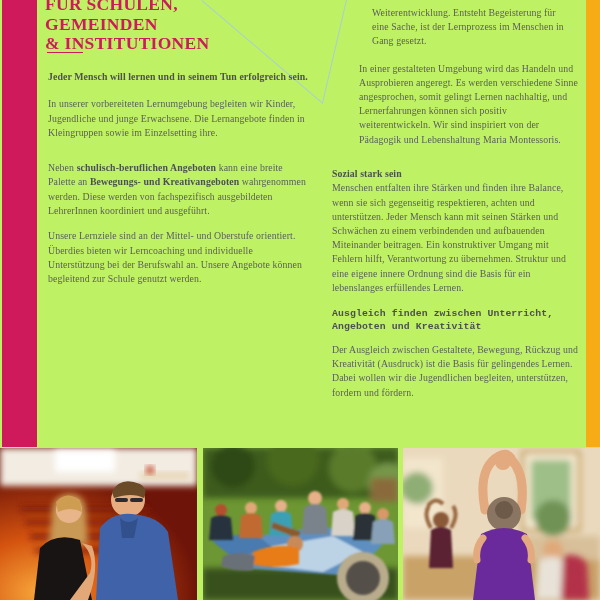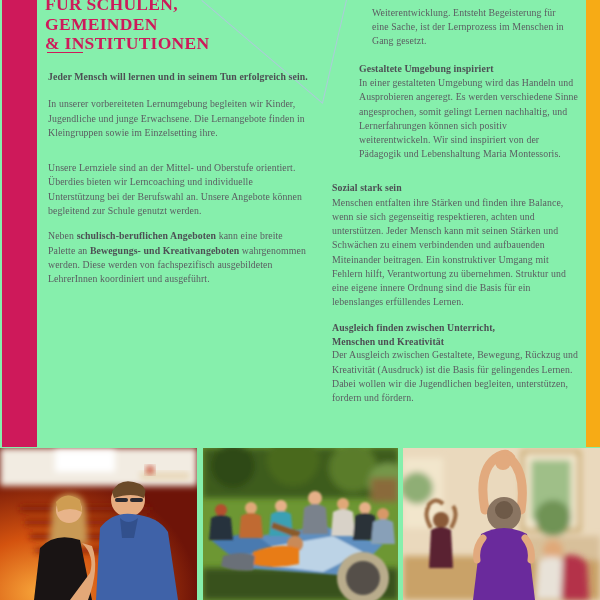--- a/index.html
+++ b/index.html
@@ -1,17 +1,17 @@
 <!DOCTYPE html>
 <html><head>
 <meta charset="utf-8">
 <style>
   html,body{margin:0;padding:0;background:#e9e9e9;}
   .page{
-    position:relative;width:600px;height:600px;background:#86efac;
+    position:relative;width:600px;height:600px;background:#bef264;
     overflow:hidden;font-family:"Liberation Serif",serif;
   }
   
   .bar-left{position:absolute;left:2px;top:0;width:35px;height:447px;background:#ce195a;}
   .bar-right{position:absolute;left:586px;top:0;width:14px;height:447px;background:#f7ab15;}
   
   .vline{position:absolute;height:1px;background:#abccd8;transform-origin:0 0;}
   .vline-a{left:202px;top:0;width:159px;transform:rotate(40.4deg);}
   .vline-b{left:347px;top:0;width:106px;transform:rotate(103.1deg);}
   
@@ -61,46 +61,45 @@
   <div class="title">
     <div>FÜR SCHULEN,</div>
     <div>GEMEINDEN</div>
     <div>&amp; INSTITUTIONEN</div>
   </div>
   <div class="title-divider"></div>
 
   <div class="leftcol">
     <p class="intro">Jeder Mensch will  lernen und in seinem Tun erfolgreich sein.</p>
     <p class="gap-lg">In unserer vorbereiteten Lernumgebung begleiten wir Kinder, Jugendliche und junge Erwachsene. Die Lernangebote finden in Kleingruppen sowie im Einzelsetting ihre.</p>
+    <p><span>Neben </span><span class="b">schulisch-beruflichen Angeboten</span><span> kann eine breite Palette an </span><span class="b">Bewegungs- und Kreativangeboten</span><span> wahrgenommen werden. Diese werden von fachspezifisch ausgebildeten LehrerInnen koordiniert und ausgeführt.</span></p>
     <p>Unsere Lernziele sind an der Mittel- und Oberstufe orientiert. Überdies bieten wir Lerncoaching und individuelle Unterstützung bei der Berufswahl an. Unsere Angebote können begleitend zur Schule genutzt werden.</p>
-    <p><span>Neben </span><span class="b">schulisch-beruflichen Angeboten</span><span> kann eine breite Palette an </span><span class="b">Bewegungs- und Kreativangeboten</span><span> wahrgenommen werden. Diese werden von fachspezifisch ausgebildeten LehrerInnen koordiniert und ausgeführt.</span></p>
   </div>
 
   <div class="rightcol">
     <div class="rblock0">
       <div class="clip-line">
         <div>zu lernen und der</div>
       </div>
       <p>Weiterentwicklung. Entsteht Begeisterung für eine Sache, ist der Lernprozess im Menschen in Gang gesetzt.</p>
     </div>
 
     <div class="rblock1 rsec">
-      <h3>Gestaltete Umgebung inspiriert</h3>
       <p>In einer gestalteten Umgebung wird das Handeln und Ausprobieren angeregt. Es werden verschiedene Sinne angesprochen, somit gelingt Lernen nachhaltig, und Lernerfahrungen können sich positiv weiterentwickeln. Wir sind inspiriert von der Pädagogik und Lebenshaltung Maria Montessoris.</p>
     </div>
 
     <div class="rsec1">
       <h3>Sozial stark sein</h3>
       <p>Menschen entfalten ihre Stärken und finden ihre Balance, wenn sie sich gegenseitig respektieren, achten und unterstützen. Jeder Mensch kann mit seinen Stärken und Schwächen zu einem verbindenden und aufbauenden Miteinander beitragen. Ein konstruktiver Umgang mit Fehlern hilft, Verantwortung zu übernehmen. Struktur und eine eigene innere Ordnung sind die Basis für ein lebenslanges erfüllendes Lernen.</p>
     </div>
 
     <div class="rsec2">
-      <h3 style="margin-bottom:0;">
+      <h3 style="margin-bottom:9px;font-family:Liberation Mono, monospace;">
         <span style="display:block">Ausgleich finden zwischen Unterricht,</span>
-        <span style="display:block">Menschen und Kreativität</span>
+        <span style="display:block">Angeboten und Kreativität</span>
       </h3>
       <p>Der Ausgleich zwischen Gestaltete, Bewegung, Rückzug und Kreativität (Ausdruck) ist die Basis für gelingendes Lernen. Dabei wollen wir die Jugendlichen begleiten, unterstützen, fordern und fördern.</p>
     </div>
   </div>
 
   <div class="photos">
 
     <div class="photo photo1" role="img" aria-label="Jugendliche und Lehrer arbeiten gemeinsam am Tisch (warmes Innenlicht)">
       <svg width="197" height="152" viewBox="0 0 197 152" xmlns="http://www.w3.org/2000/svg">
         <defs>

